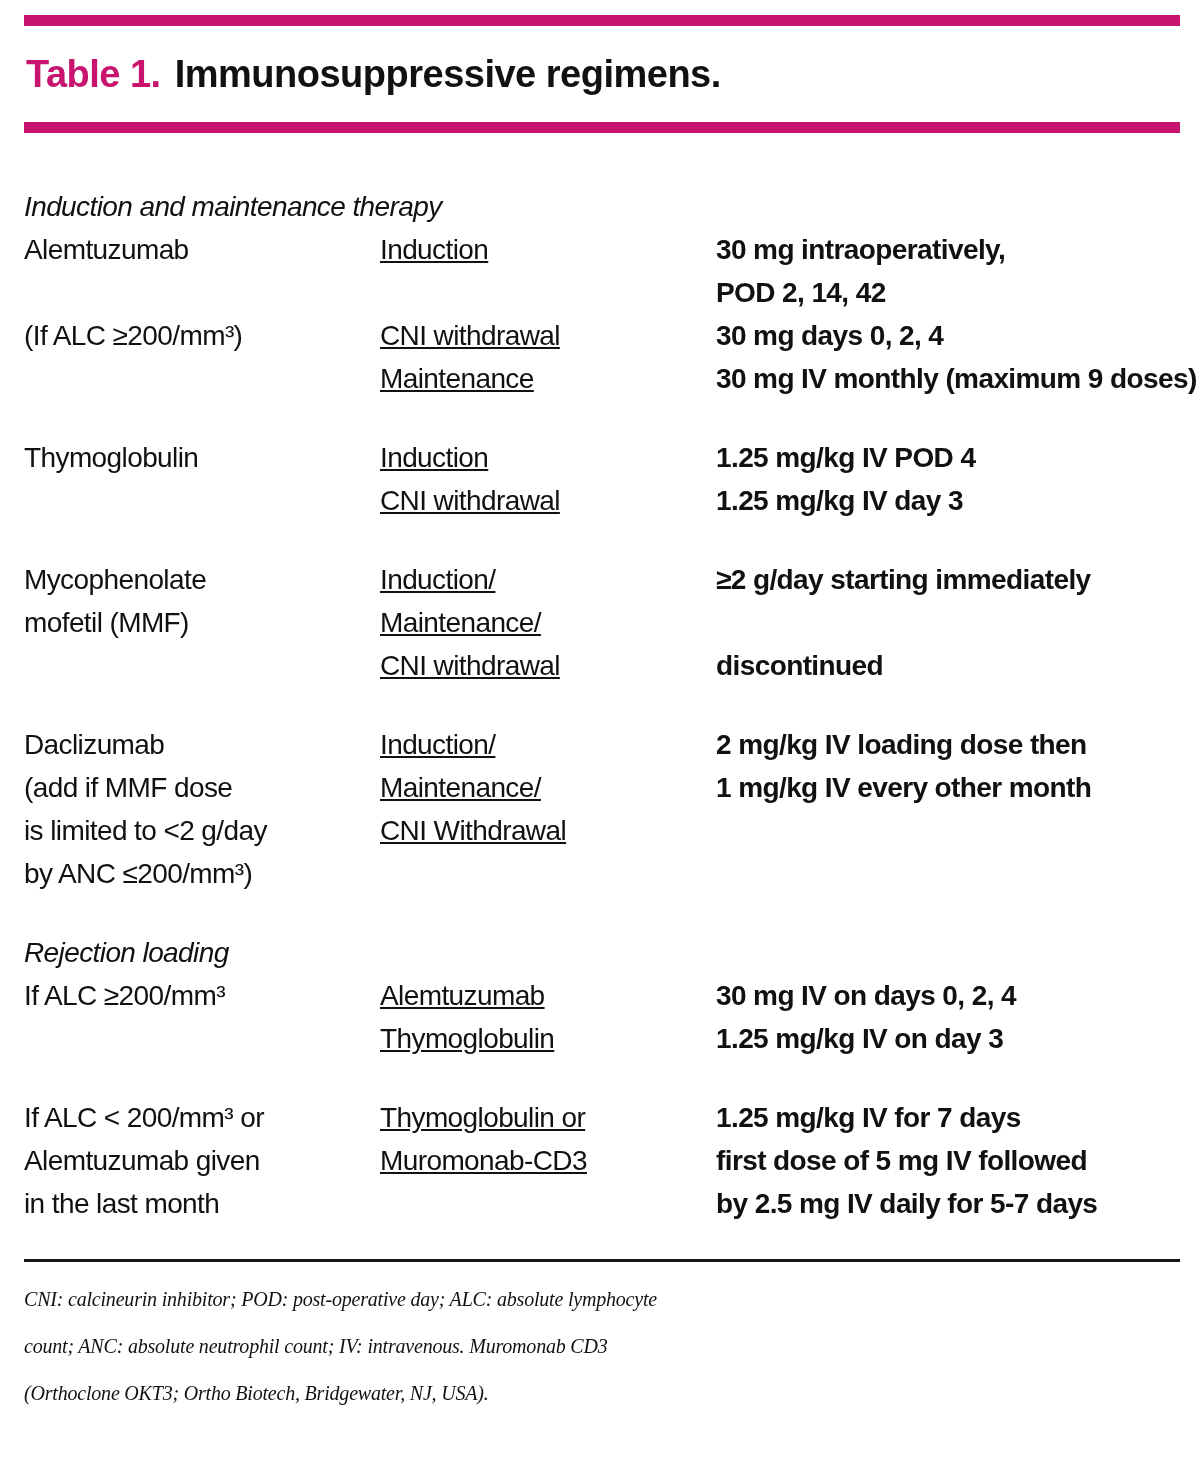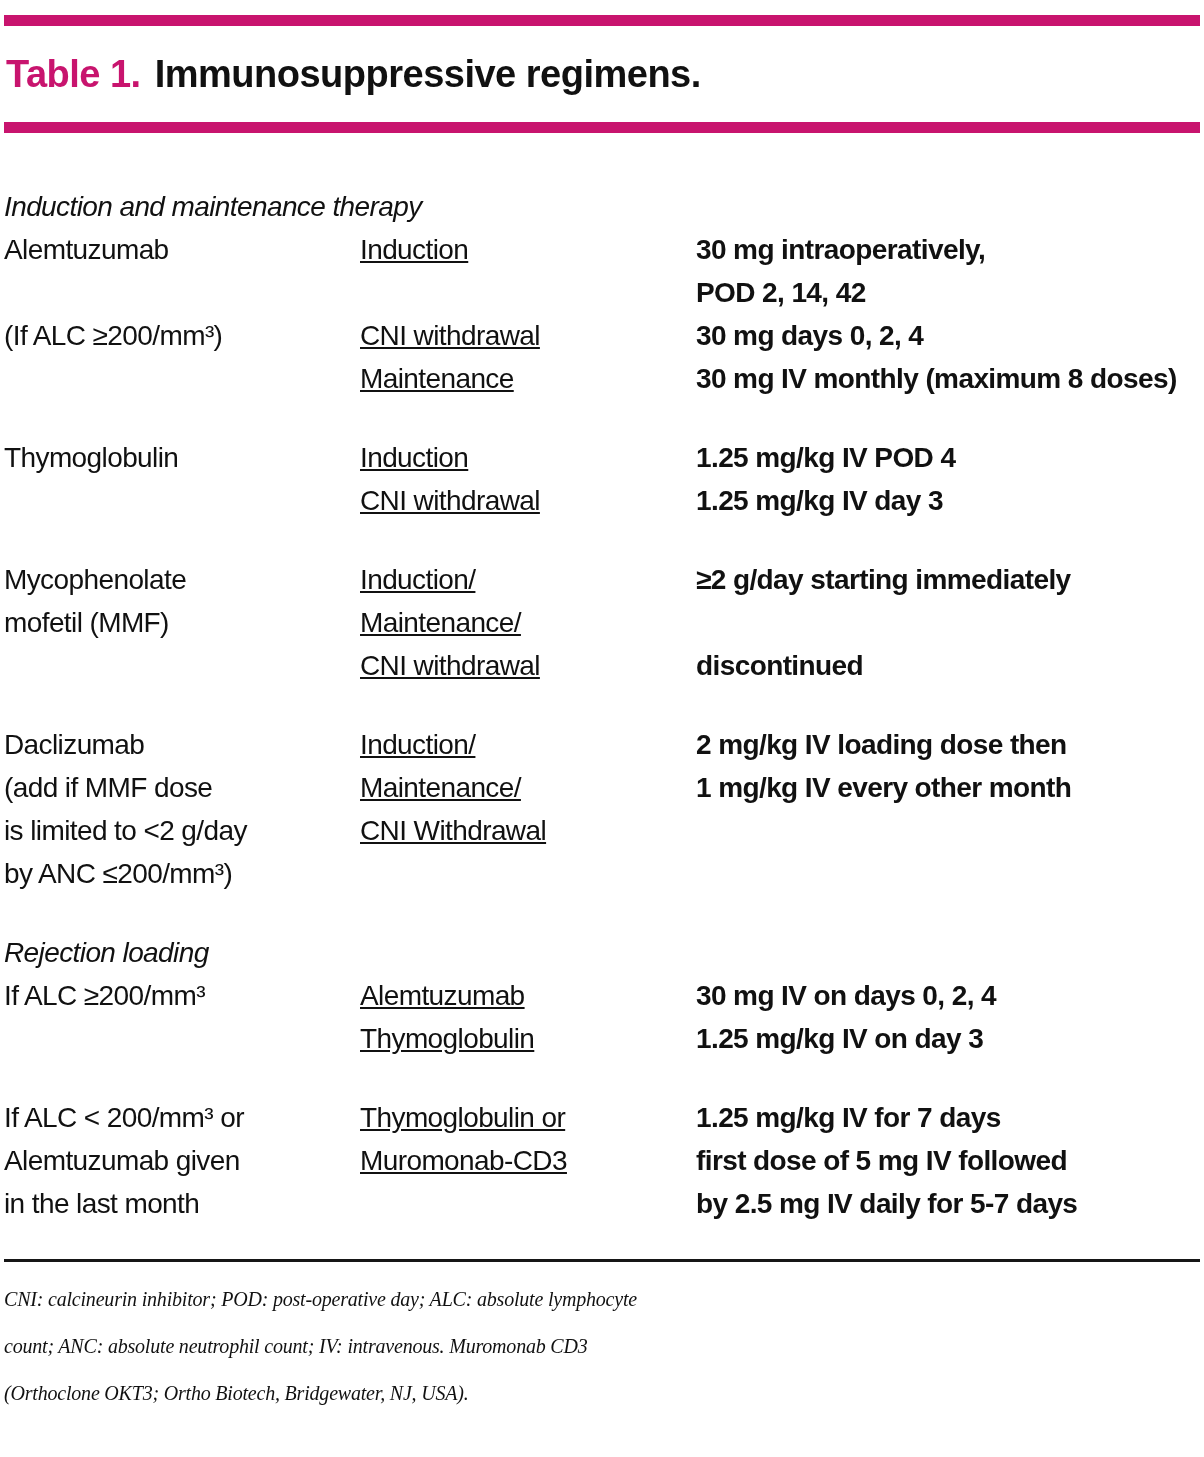--- a/index.html
+++ b/index.html
@@ -3,21 +3,21 @@
 <meta charset="utf-8">
 <style>
   :root { --accent:#C8146E; --ink:#111; }
   * { box-sizing:border-box; }
   html,body { margin:0; padding:0; background:#fff; }
   body {
     width:1204px; min-height:1457px;
     font-family:"Liberation Sans", sans-serif;
     color:var(--ink);
   }
-  .page { padding:0 4px;margin-top:8px; }
+  .page { padding:0 24px;margin-top:8px; }
 
   .rule-accent { height:11px; background:var(--accent); }
   .rule-top { margin-top:15px; }
 
   .title-row {
     font-size:38px; font-weight:bold; letter-spacing:-0.5px;
     padding:27px 2px 26px 2px; white-space:nowrap;
   }
   .title-label { color:var(--accent); margin-right:14px; }
 
@@ -77,21 +77,21 @@
           <div class="c3">POD 2, 14, 42</div>
         </div>
         <div class="tr">
           <div class="c1">(If ALC ≥200/mm³)</div>
           <div class="c2">CNI withdrawal</div>
           <div class="c3">30 mg days 0, 2, 4</div>
         </div>
         <div class="tr">
           <div class="c1"></div>
           <div class="c2">Maintenance</div>
-          <div class="c3">30 mg IV monthly (maximum 8 doses)</div>
+          <div class="c3">30 mg IV monthly (maximum 9 doses)</div>
         </div>
       </div>
 
       <div class="group">
         <div class="tr">
           <div class="c1">Thymoglobulin</div>
           <div class="c2">Induction</div>
           <div class="c3">1.25 mg/kg IV POD 4</div>
         </div>
         <div class="tr">

